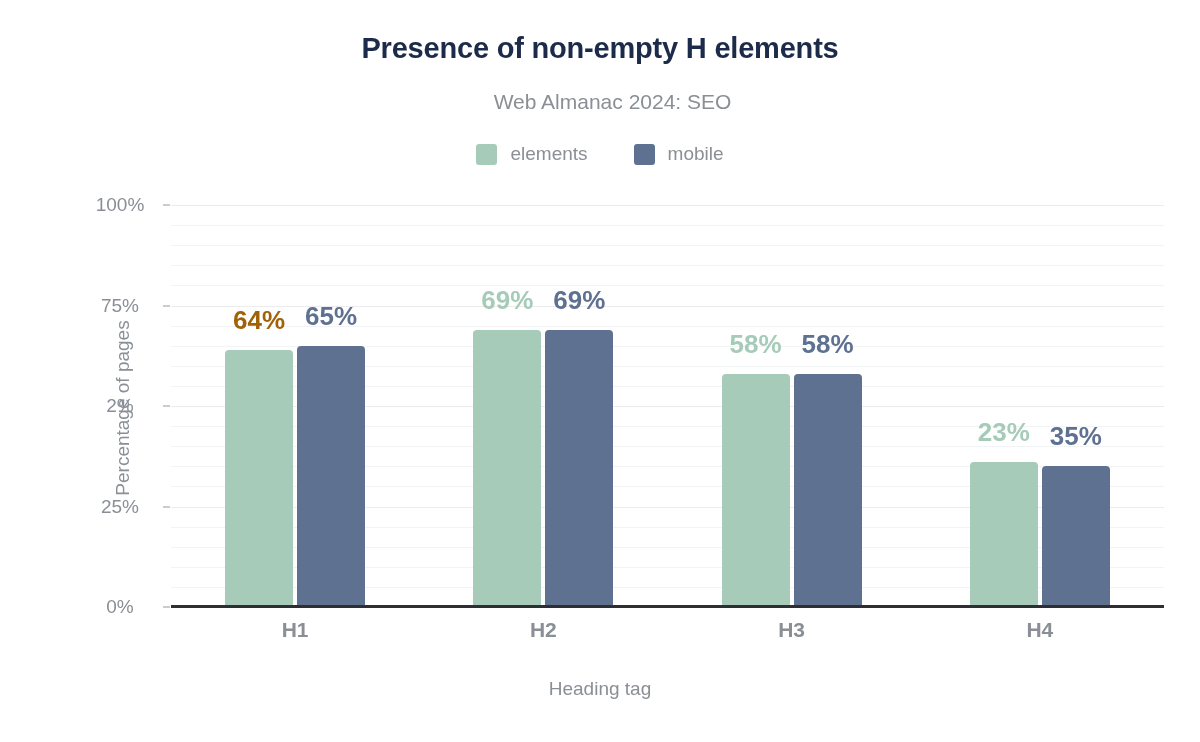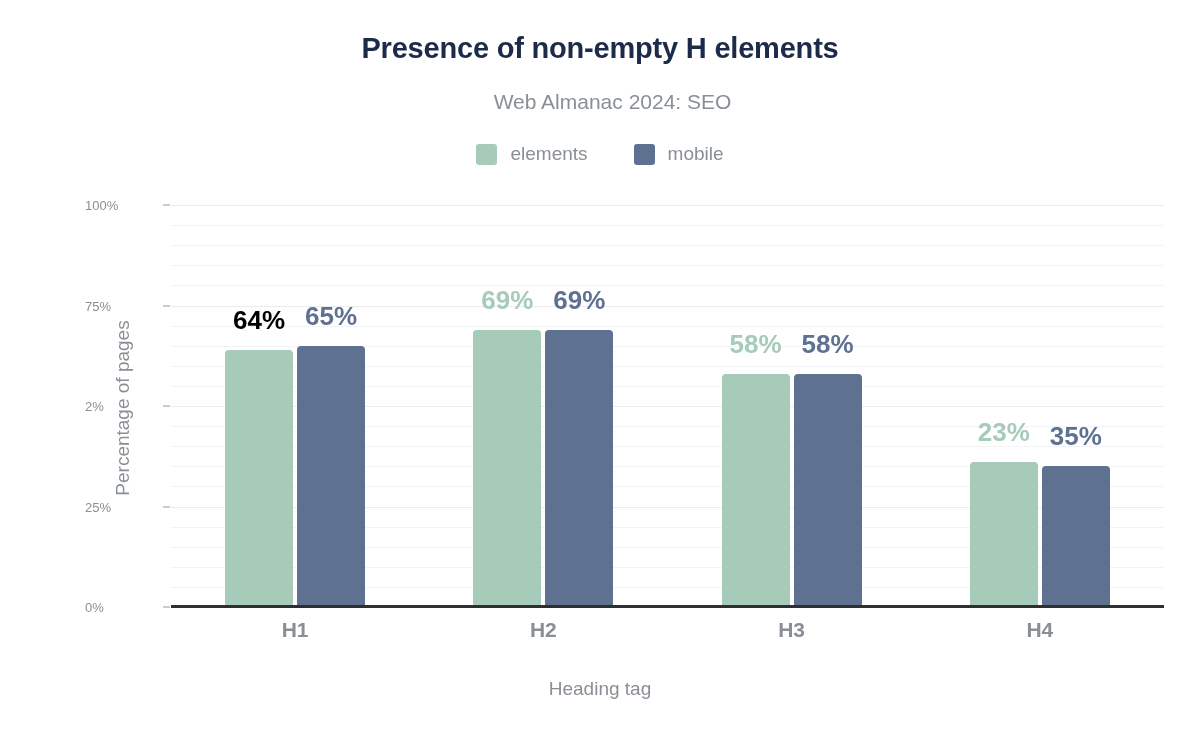--- a/index.html
+++ b/index.html
@@ -95,22 +95,22 @@
     position: absolute;
     left: 171px;
     top: 605px;
     width: 993px;
     height: 3px;
     background: #2f2f33;
   }
   .ytick-label {
     position: absolute;
     width: 70px;
-    text-align: left;
-    font-size: 13px;
+    text-align: center;
+    font-size: 19px;
     color: #8a8f96;
     transform: translateY(-50%);
   }
   .ytick-mark {
     position: absolute;
     width: 7px;
     height: 2px;
     background: #c9ccd1;
     transform: translateY(-50%);
   }
@@ -226,21 +226,21 @@
       <div class="ytick-label" style="left: 85px; top: 305.5px;">75%</div>
       <div class="ytick-mark" style="left: 163px; top: 305.5px;"></div>
       <div class="ytick-label" style="left: 85px; top: 205px;">100%</div>
       <div class="ytick-mark" style="left: 163px; top: 205px;"></div>
     </div>
   <div id="ylabel">Percentage of pages</div>
 
   <div id="bars">
       <div class="group" style="left: 54.125px; width: 140px;">
         <div class="bar" style="left: 0px; width: 68px; height: 257.28px; background: rgb(166, 203, 184);"></div>
-        <div class="bar-label" style="left: -4px; width: 76px; bottom: 271.28px; color: #000000;">64%</div>
+        <div class="bar-label" style="left: -4px; width: 76px; bottom: 271.28px; color: #a16207;">64%</div>
         <div class="bar" style="left: 72px; width: 68px; height: 261.3px; background: rgb(95, 113, 145);"></div>
         <div class="bar-label" style="left: 68px; width: 76px; bottom: 275.3px; color: rgb(95, 113, 145);">65%</div>
       </div>
       <div class="group" style="left: 302.375px; width: 140px;">
         <div class="bar" style="left: 0px; width: 68px; height: 277.38px; background: rgb(166, 203, 184);"></div>
         <div class="bar-label" style="left: -4px; width: 76px; bottom: 291.38px; color: rgb(166, 203, 184);">69%</div>
         <div class="bar" style="left: 72px; width: 68px; height: 277.38px; background: rgb(95, 113, 145);"></div>
         <div class="bar-label" style="left: 68px; width: 76px; bottom: 291.38px; color: rgb(95, 113, 145);">69%</div>
       </div>
       <div class="group" style="left: 550.625px; width: 140px;">

